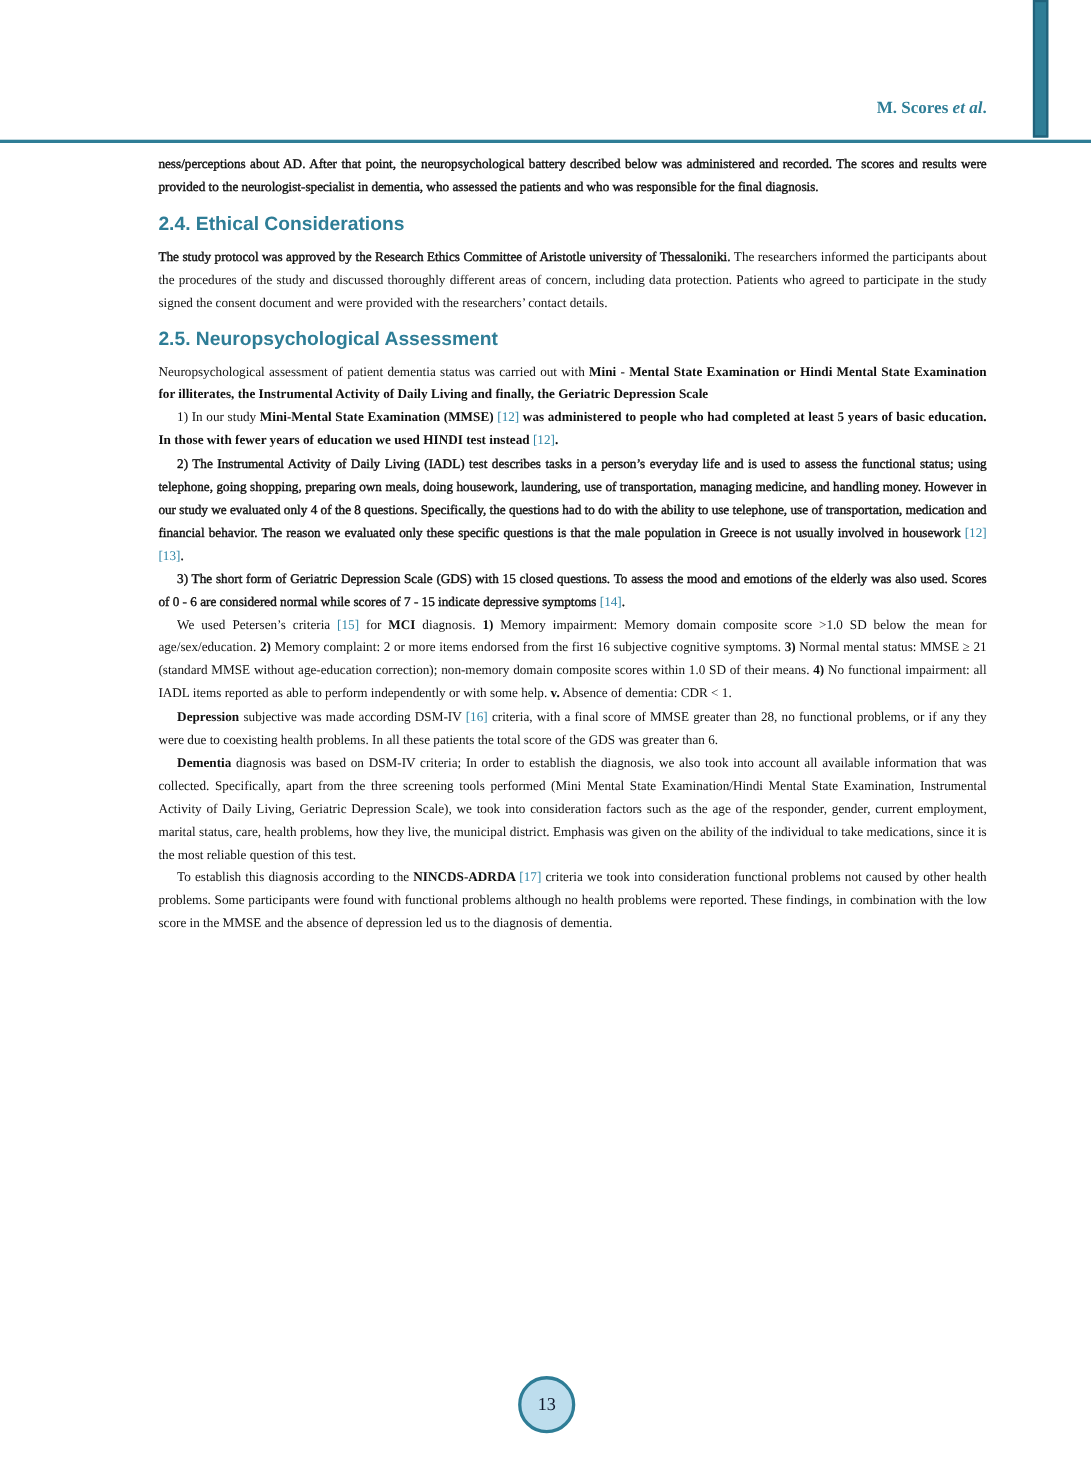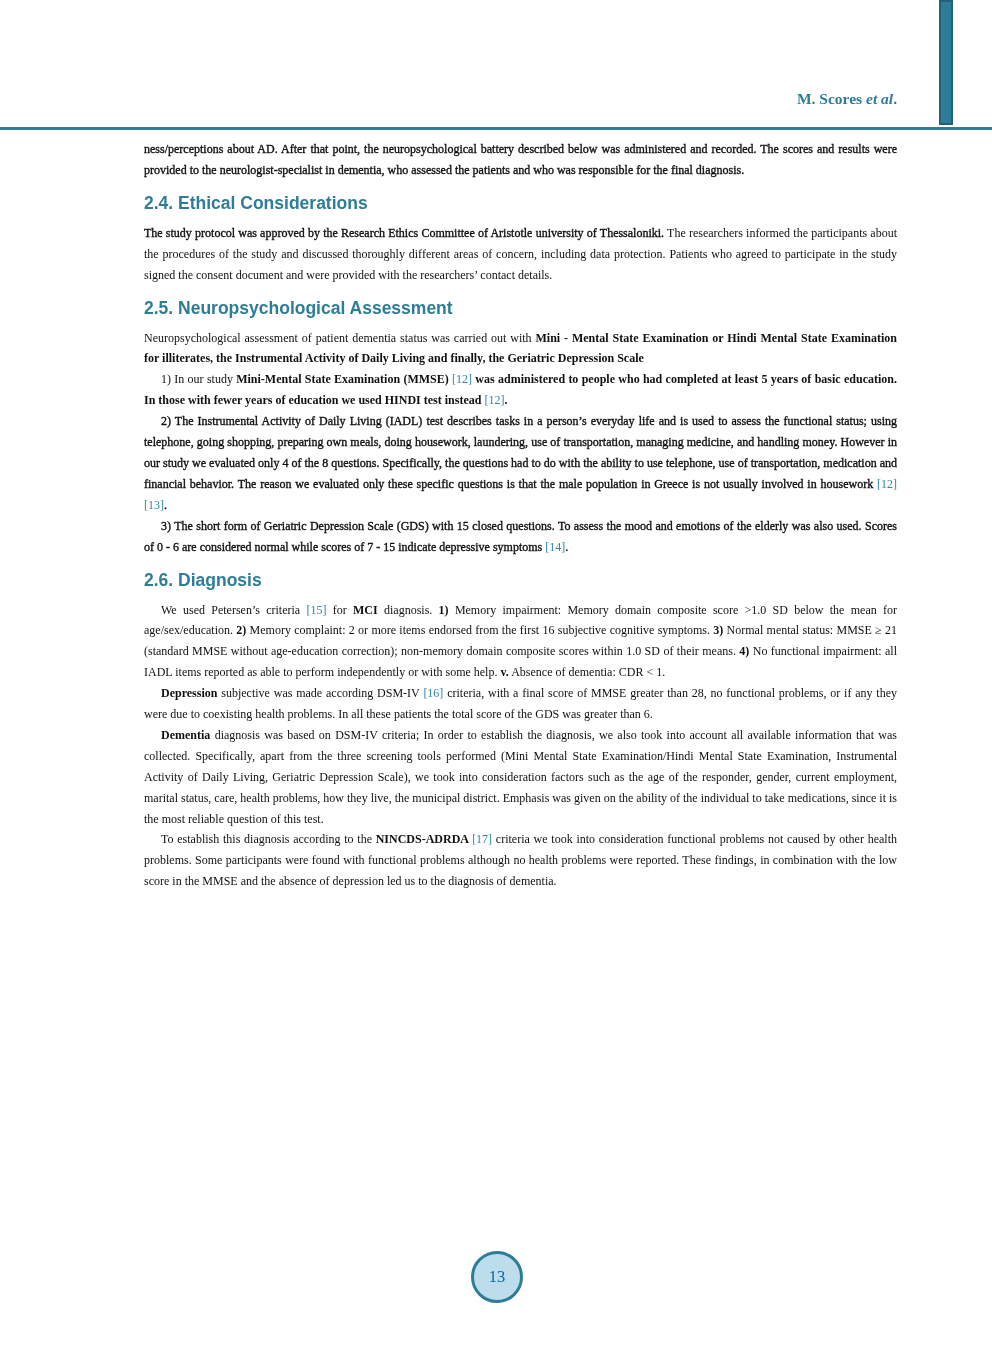--- a/index.html
+++ b/index.html
@@ -40,21 +40,21 @@
   }
   .bold { font-weight:700; }
   .heavy { -webkit-text-stroke:0.35px; }
   .link { color:#2f86a7; }
 
   .page-badge {
     position:absolute; left:471px; top:1251px; width:46px; height:46px;
     border-radius:50%; background:#bddded;
     border:3px solid var(--accent, #2e7d96);
     display:flex; align-items:center; justify-content:center;
-    color:#0369a1; font-size:16.5px;
+    color:#0f172a; font-size:16.5px;
   }
 </style>
 </head>
 <body>
 
 <div class="page">
 
   <div class="author-line"><span class="bold">M. Scores </span><span class="bolditalic">et al</span><span class="bold">.</span></div>
 
   <div class="accent-bar"></div>
@@ -63,21 +63,20 @@
 
   <div class="content">
       <p><span class="heavy">ness/perceptions about AD. After that point, the neuropsychological battery described below was administered and recorded. The scores and results were provided to the neurologist-specialist in dementia, who assessed the patients and who was responsible for the final diagnosis.</span></p>
       <h2>2.4. Ethical Considerations</h2>
       <p><span class="heavy">The study protocol was approved by the Research Ethics Committee of Aristotle university of Thessaloniki.</span><span> The researchers informed the participants about the procedures of the study and discussed thoroughly different areas of concern, including data protection. Patients who agreed to participate in the study signed the consent document and were provided with the researchers’ contact details.</span></p>
       <h2>2.5. Neuropsychological Assessment</h2>
       <p><span>Neuropsychological assessment of patient dementia status was carried out with </span><span class="bold">Mini - Mental State Examination or Hindi Mental State Examination for illiterates, the Instrumental Activity of Daily Living and finally, the Geriatric Depression Scale</span></p>
       <p class="indent"><span>1) In our study </span><span class="bold">Mini-Mental State Examination (MMSE) </span><span class="link">[12]</span><span class="bold"> was administered to people who had completed at least 5 years of basic education. In those with fewer years of education we used HINDI test instead </span><span class="link">[12]</span><span class="bold">.</span></p>
       <p class="indent"><span class="heavy">2) The Instrumental Activity of Daily Living (IADL) test describes tasks in a person’s everyday life and is used to assess the functional status; using telephone, going shopping, preparing own meals, doing housework, laundering, use of transportation, managing medicine, and handling money. However in our study we evaluated only 4 of the 8 questions. Specifically, the questions had to do with the ability to use telephone, use of transportation, medication and financial behavior. The reason we evaluated only these specific questions is that the male population in Greece is not usually involved in housework </span><span class="link">[12]</span><span class="heavy"> </span><span class="link">[13]</span><span class="heavy">.</span></p>
       <p class="indent"><span class="heavy">3) The short form of Geriatric Depression Scale (GDS) with 15 closed questions. To assess the mood and emotions of the elderly was also used. Scores of 0 - 6 are considered normal while scores of 7 - 15 indicate depressive symptoms </span><span class="link">[14]</span><span class="heavy">.</span></p>
-      <h2>2.6. Diagnosis</h2>
       <p class="indent"><span>We used Petersen’s criteria </span><span class="link">[15]</span><span> for </span><span class="bold">MCI</span><span> diagnosis. </span><span class="bold">1)</span><span> Memory impairment: Memory domain composite score &gt;1.0 SD below the mean for age/sex/education. </span><span class="bold">2)</span><span> Memory complaint: 2 or more items endorsed from the first 16 subjective cognitive symptoms. </span><span class="bold">3)</span><span> Normal mental status: MMSE ≥ 21 (standard MMSE without age-education correction); non-memory domain composite scores within 1.0 SD of their means. </span><span class="bold">4)</span><span> No functional impairment: all IADL items reported as able to perform independently or with some help. </span><span class="bold">v.</span><span> Absence of dementia: CDR &lt; 1.</span></p>
       <p class="indent"><span class="bold">Depression</span><span> subjective was made according DSM-IV </span><span class="link">[16]</span><span> criteria, with a final score of MMSE greater than 28, no functional problems, or if any they were due to coexisting health problems. In all these patients the total score of the GDS was greater than 6.</span></p>
       <p class="indent"><span class="bold">Dementia</span><span> diagnosis was based on DSM-IV criteria; In order to establish the diagnosis, we also took into account all available information that was collected. Specifically, apart from the three screening tools performed (Mini Mental State Examination/Hindi Mental State Examination, Instrumental Activity of Daily Living, Geriatric Depression Scale), we took into consideration factors such as the age of the responder, gender, current employment, marital status, care, health problems, how they live, the municipal district. Emphasis was given on the ability of the individual to take medications, since it is the most reliable question of this test.</span></p>
       <p class="indent"><span>To establish this diagnosis according to the </span><span class="bold">NINCDS-ADRDA </span><span class="link">[17]</span><span> criteria we took into consideration functional problems not caused by other health problems. Some participants were found with functional problems although no health problems were reported. These findings, in combination with the low score in the MMSE and the absence of depression led us to the diagnosis of dementia.</span></p>
     </div>
 
   <div class="page-badge">
     <span>13</span>
   </div>
 

